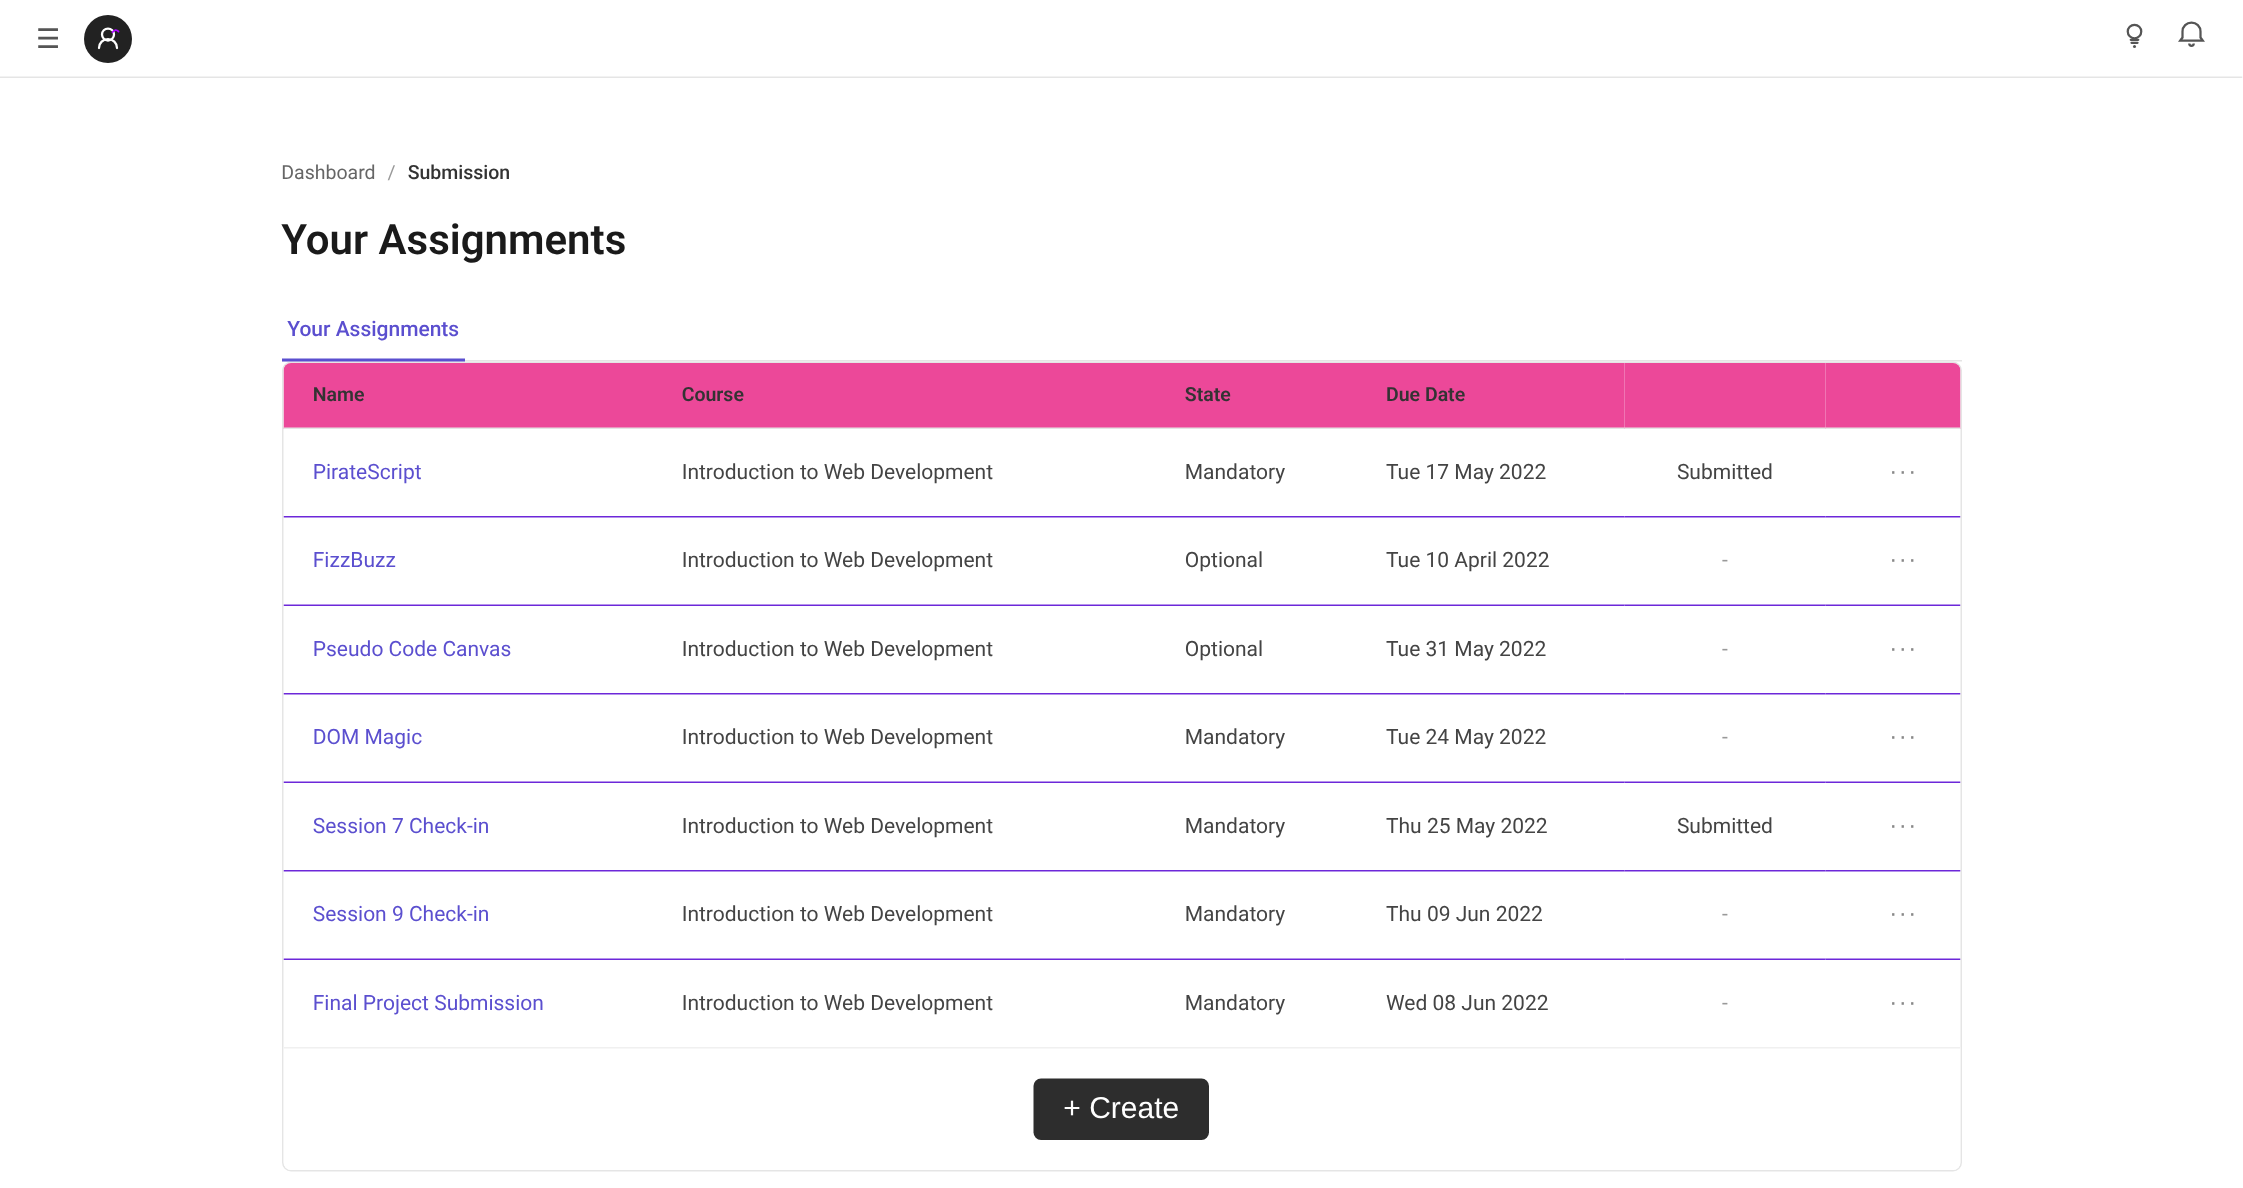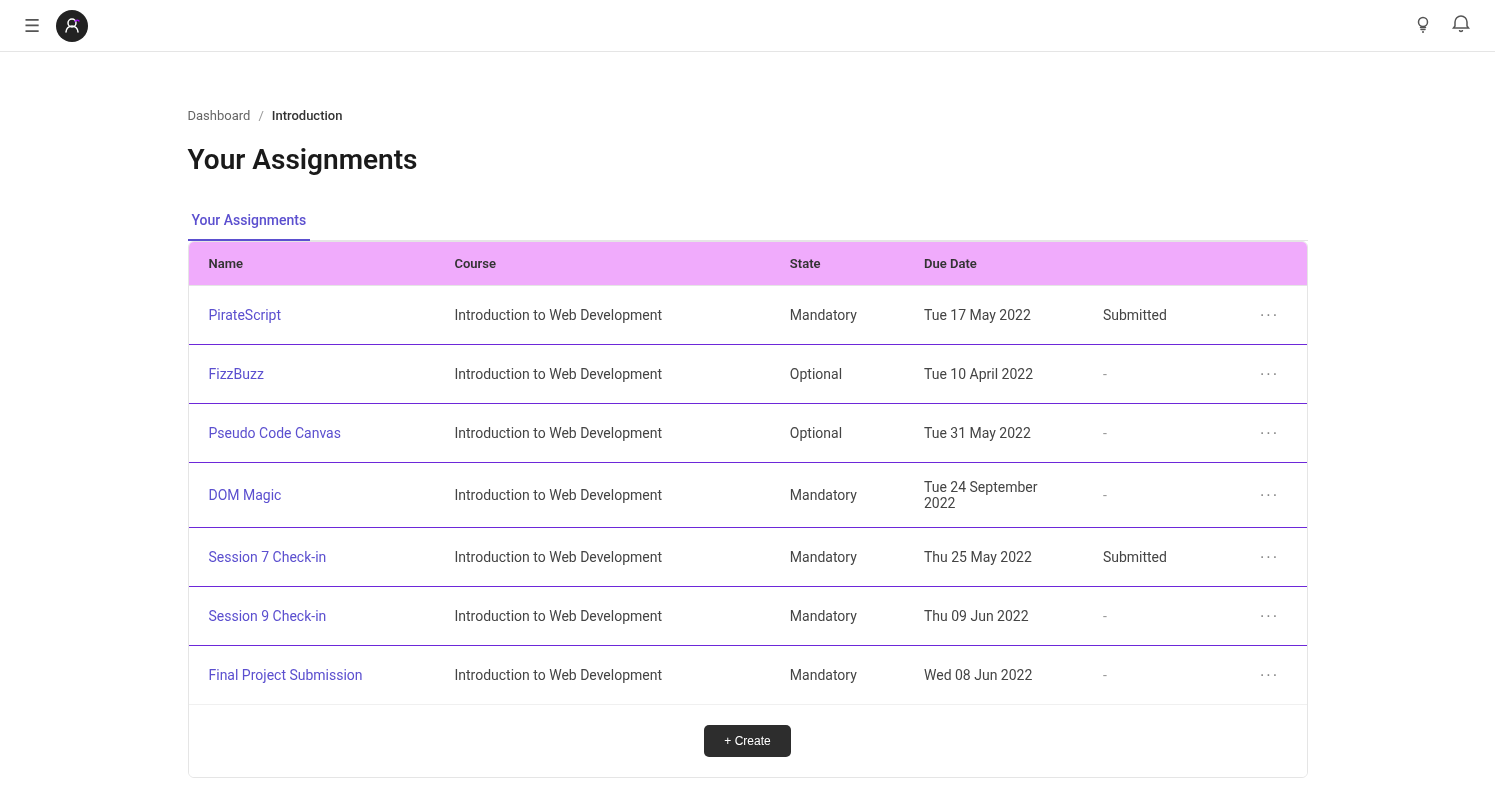--- a/index.html
+++ b/index.html
@@ -90,21 +90,21 @@
       margin-top: 0;
       overflow: hidden;
     }
 
     
     table {
       width: 100%;
       border-collapse: collapse;
     }
     thead tr {
-      background: #f0abfc;
+      background: #ec4899;
       border-bottom: 1px solid #e5e5e5;
     }
     thead th {
       padding: 14px 20px;
       text-align: left;
       font-weight: 600;
       font-size: 13px;
       color: #333;
     }
     tbody tr {
@@ -144,32 +144,32 @@
       padding: 20px;
       border-top: 1px solid #f0f0f0;
       background: #fff;
     }
     .create-btn {
       background: #2d2d2d;
       color: #fff;
       border: none;
       border-radius: 5px;
       padding: 9px 20px;
-      font-size: 12px;
+      font-size: 20px;
       cursor: pointer;
       display: flex;
       align-items: center;
       gap: 6px;
     }
 
     .col-name { width: 22%; }
     .col-course { width: 30%; }
     .col-state { width: 12%; }
     .col-due { width: 16%; }
-    .col-status { width: 12%; }
+    .col-status { width: 12%; text-align: center; }
     .col-actions { width: 8%; text-align: right; }
   </style>
 </head>
 <body>
 
 <nav class="top-nav">
   <div class="top-nav-left">
     <span class="hamburger-icon">☰</span>
     <div class="logo-icon">
       <svg width="20" height="20" viewBox="0 0 20 20" fill="none" xmlns="http://www.w3.org/2000/svg">
@@ -195,21 +195,21 @@
       </svg>
     </span>
   </div>
 </nav>
 
 <div class="main-content">
 
   <div class="breadcrumb">
     <a class="breadcrumb-link">Dashboard</a>
     <span class="breadcrumb-separator">/</span>
-    <span class="breadcrumb-current">Introduction</span>
+    <span class="breadcrumb-current">Submission</span>
   </div>
 
   <h1 class="page-title">Your Assignments</h1>
 
   <div class="tabs">
     <div class="tab active">Your Assignments</div>
   </div>
 
   <div class="table-container">
     <table>
@@ -259,21 +259,21 @@
       <td class="col-actions">
         <button class="more-btn">···</button>
       </td>
     </tr>
           <tr>
       <td class="col-name">
         <a class="assignment-link">DOM Magic</a>
       </td>
       <td class="col-course">Introduction to Web Development</td>
       <td class="col-state">Mandatory</td>
-      <td class="col-due">Tue 24 September 2022</td>
+      <td class="col-due">Tue 24 May 2022</td>
       <td class="col-status status-dash">-</td>
       <td class="col-actions">
         <button class="more-btn">···</button>
       </td>
     </tr>
           <tr>
       <td class="col-name">
         <a class="assignment-link">Session 7 Check-in</a>
       </td>
       <td class="col-course">Introduction to Web Development</td>

